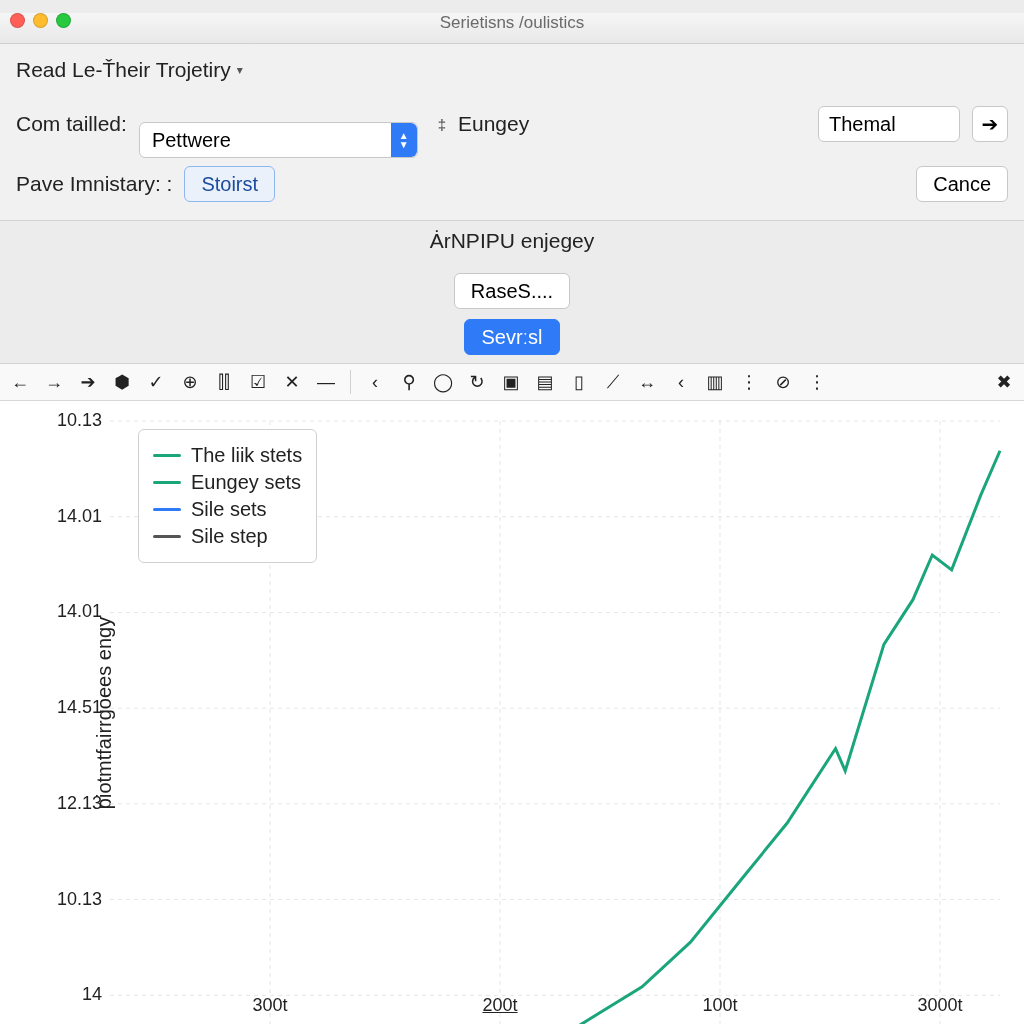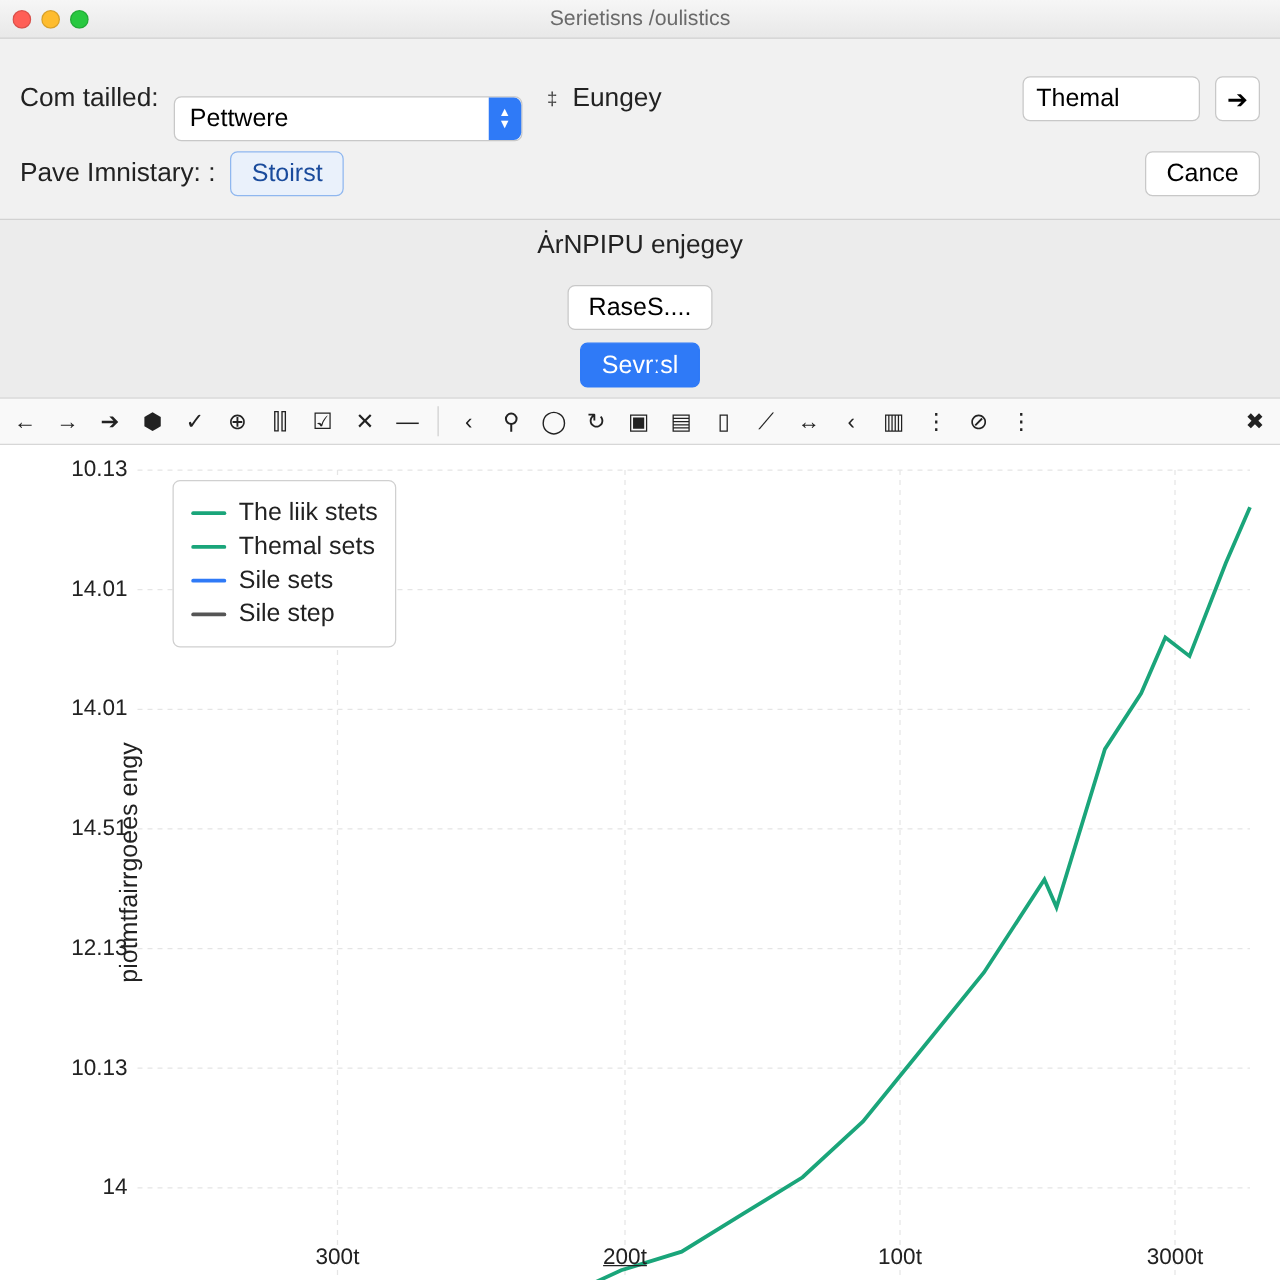--- a/index.html
+++ b/index.html
@@ -1,17 +1,17 @@
 <!DOCTYPE html>
 <html><head>
 <meta charset="utf-8">
 <style>
 html,body{margin:0;padding:0;width:1024px;height:1024px;font-family:-apple-system,"Helvetica Neue",Arial,sans-serif;background:#ececec;overflow:hidden;}
 .window{display:flex;flex-direction:column;height:100%;}
-.titlebar{display:flex;align-items:center;height:30px;background:linear-gradient(#f6f6f6,#e8e8e8);border-bottom:1px solid #d0d0d0;position:relative;}
+.titlebar{display:flex;height:30px;background:linear-gradient(#f6f6f6,#e8e8e8);border-bottom:1px solid #d0d0d0;position:relative;margin-top:13px;}
 .traffic{display:flex;gap:8px;margin-left:10px;}
 .dot{width:13px;height:13px;border-radius:50%;border:0.5px solid rgba(0,0,0,0.15);}
 .dot.red{background:#ff5f57;}
 .dot.yellow{background:#febc2e;}
 .dot.green{background:#28c840;}
 .title{position:absolute;left:0;right:0;text-align:center;font-size:17px;color:#6a6a6a;pointer-events:none;}
 .panel{background:#f1f1f1;border-bottom:1px solid #d2d2d2;padding:6px 16px 10px 16px;}
 .row{display:flex;align-items:center;gap:12px;margin:8px 0;}
 .breadcrumb{font-size:21px;color:#222;display:flex;align-items:center;gap:6px;}
 .caret{font-size:12px;color:#555;}
@@ -46,20 +46,26 @@
   <div class="titlebar">
     <div class="traffic">
       <div class="dot red"></div>
       <div class="dot yellow"></div>
       <div class="dot green"></div>
     </div>
     <div class="title">Serietisns /oulistics</div>
   </div>
 
   <div class="panel">
+    <div class="row">
+      <div class="breadcrumb">
+        <span>Read Le-Ťheir Trojetiry</span>
+        <span class="caret">▾</span>
+      </div>
+    </div>
     <div class="row">
       <div class="lbl">Com tailled:</div>
       <div class="combo">
         <span>Pettwere</span>
         <div class="spacer"></div>
         <div class="arrows">
             <span>▲</span>
             <span>▼</span>
           </div>
       </div>
@@ -145,21 +151,21 @@
         </g>
       <polyline id="series0" fill="none" stroke-width="3" points="110,690 158.3695652173913,690 206.73913043478262,686.2777777777778 255.1086956521739,682.5555555555555 303.47826086956525,678.8333333333333 351.8478260869565,675.1111111111111 400.2173913043478,675.1111111111111 448.5869565217391,682.5555555555555 496.95652173913044,660.2222222222222 545.3260869565217,645.3333333333334 593.695652173913,615.5555555555555 642.0652173913044,585.7777777777777 690.4347826086956,541.1111111111111 738.804347826087,481.55555555555554 787.1739130434783,422.00000000000006 835.5434782608696,347.5555555555556 845.2173913043479,369.88888888888886 883.9130434782609,243.33333333333331 912.9347826086956,198.66666666666669 932.2826086956521,154.0000000000001 951.6304347826087,168.8888888888889 980.6521739130435,94.44444444444446 1000,49.77777777777783" stroke="#1aa57a"></polyline>
     </svg>
     <div class="legend" id="legend">
         <div class="legend-row">
           <div class="swatch" style="background: rgb(26, 165, 122);"></div>
           <span>The liik stets</span>
         </div>
         <div class="legend-row">
           <div class="swatch" style="background: rgb(26, 165, 122);"></div>
-          <span>Themal sets</span>
+          <span>Eungey sets</span>
         </div>
         <div class="legend-row">
           <div class="swatch" style="background: rgb(47, 122, 247);"></div>
           <span>Sile sets</span>
         </div>
         <div class="legend-row">
           <div class="swatch" style="background: rgb(85, 85, 85);"></div>
           <span>Sile step</span>
         </div>
       </div>

